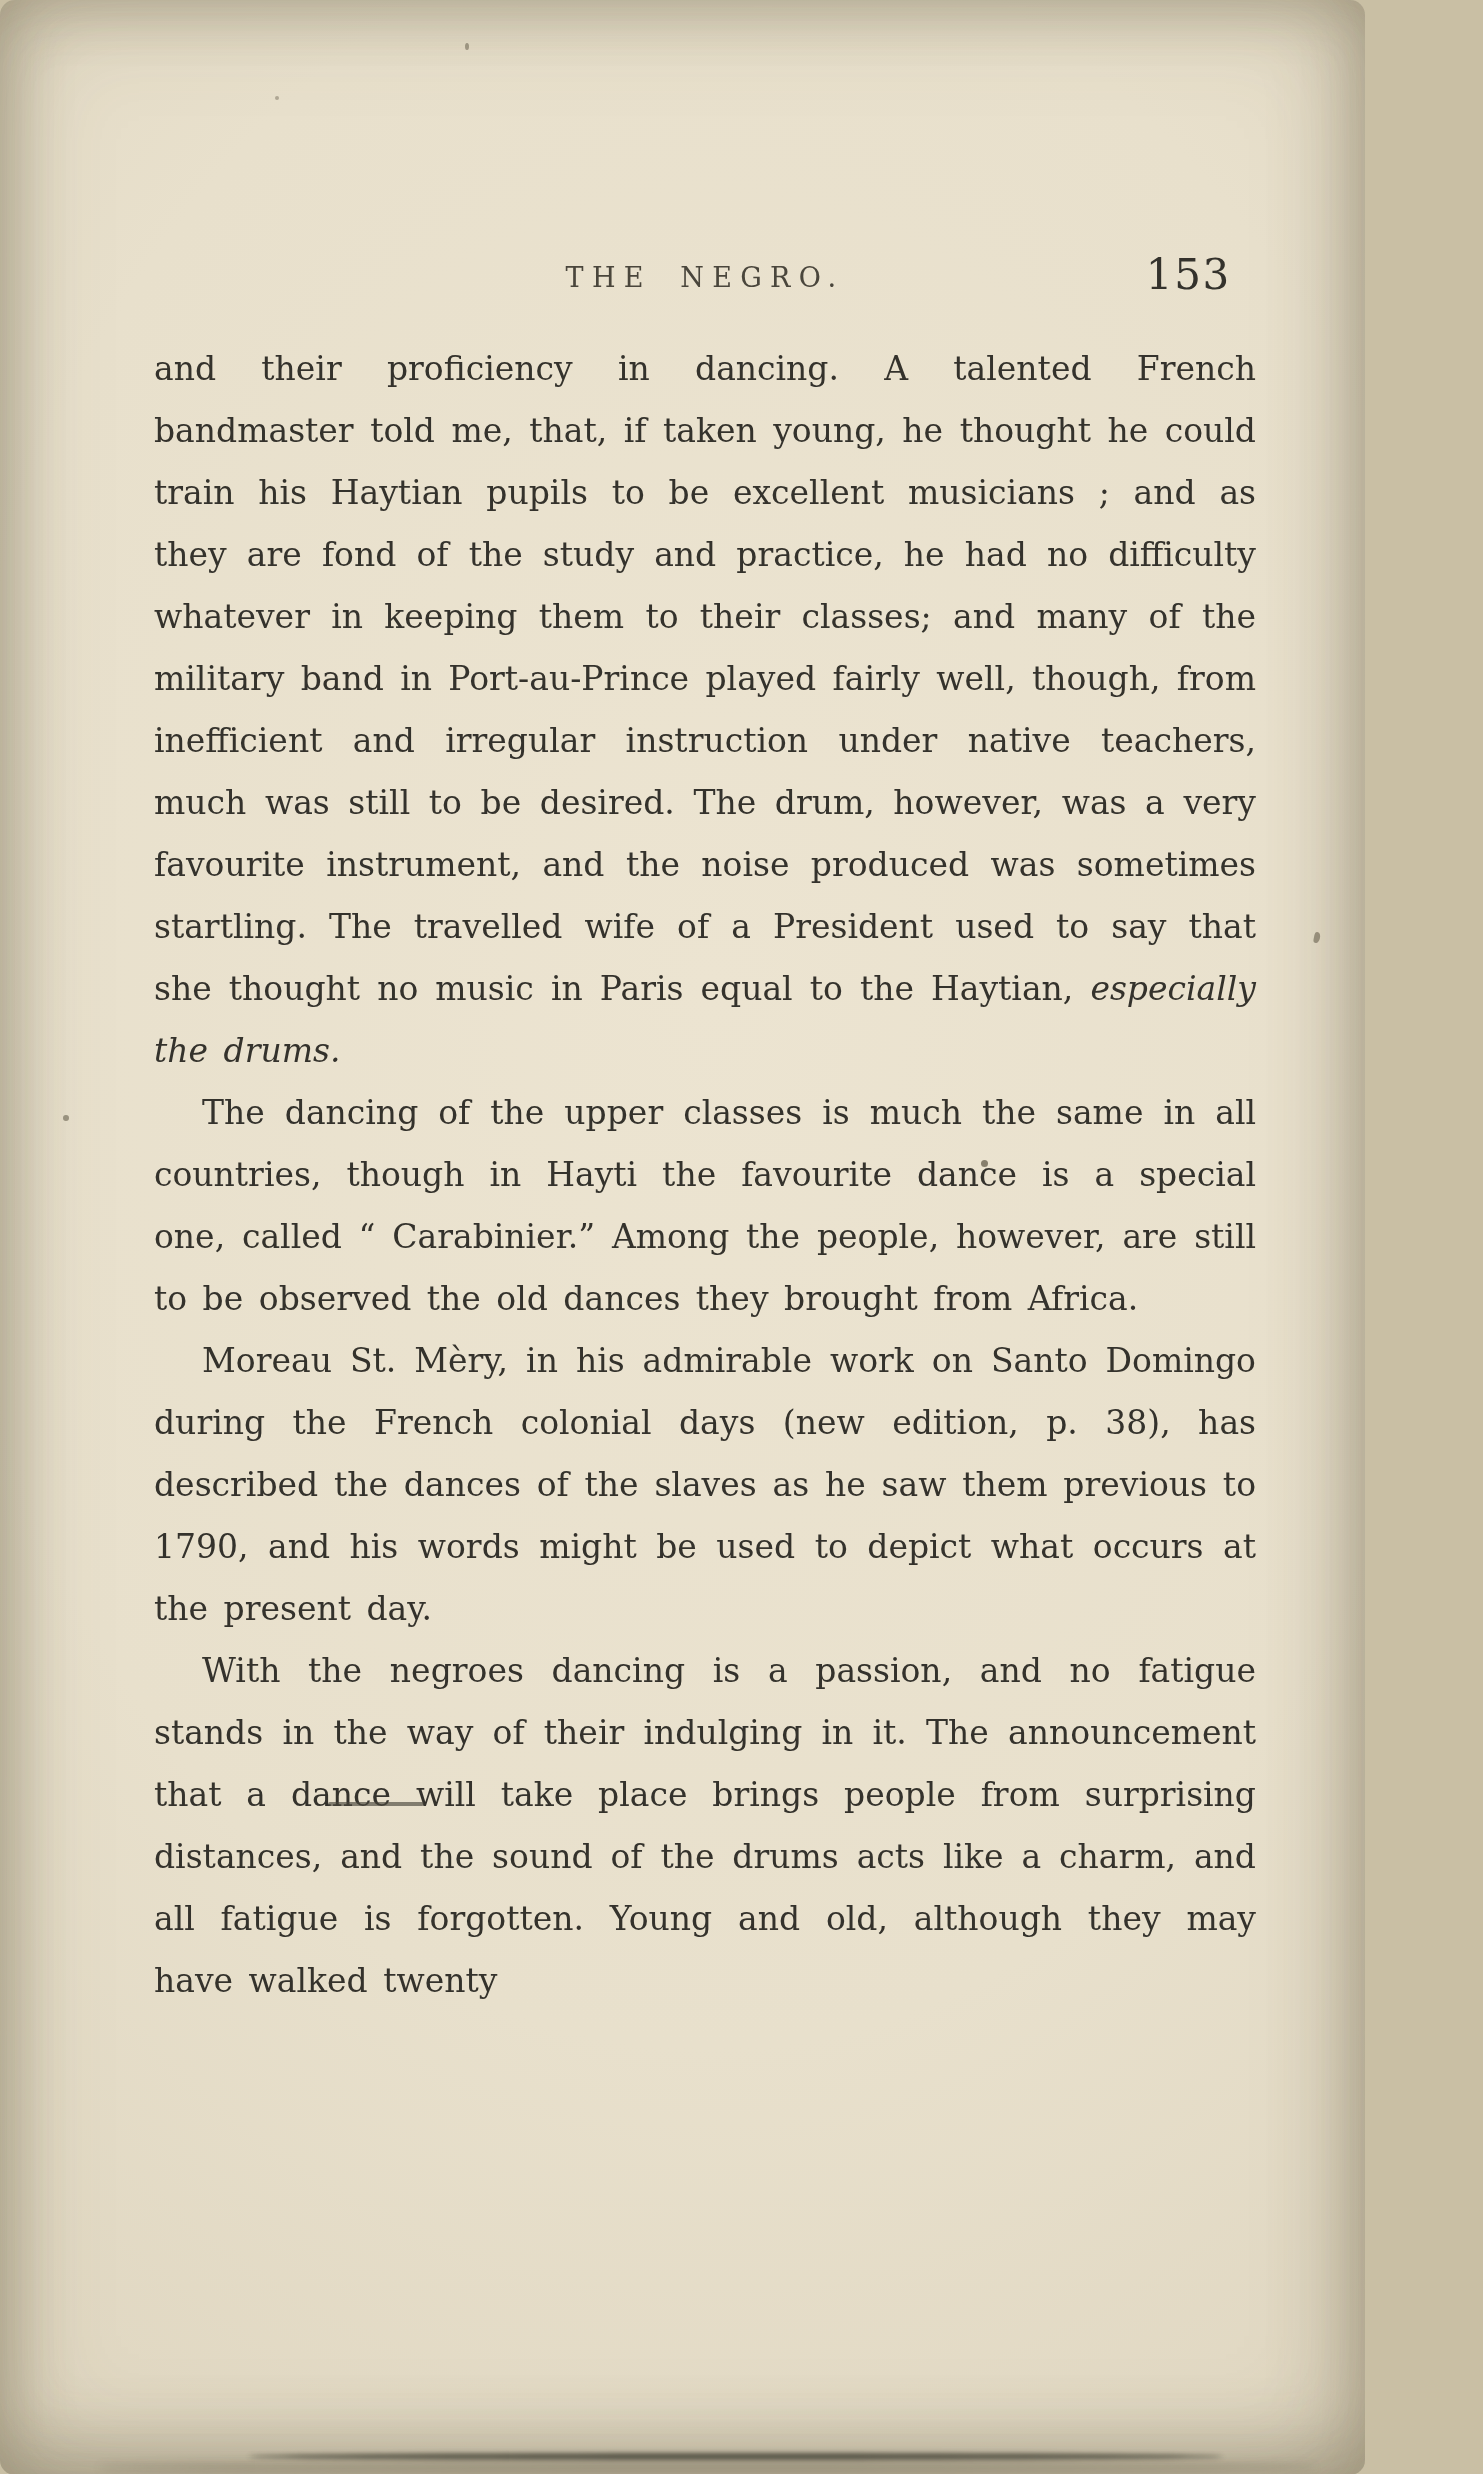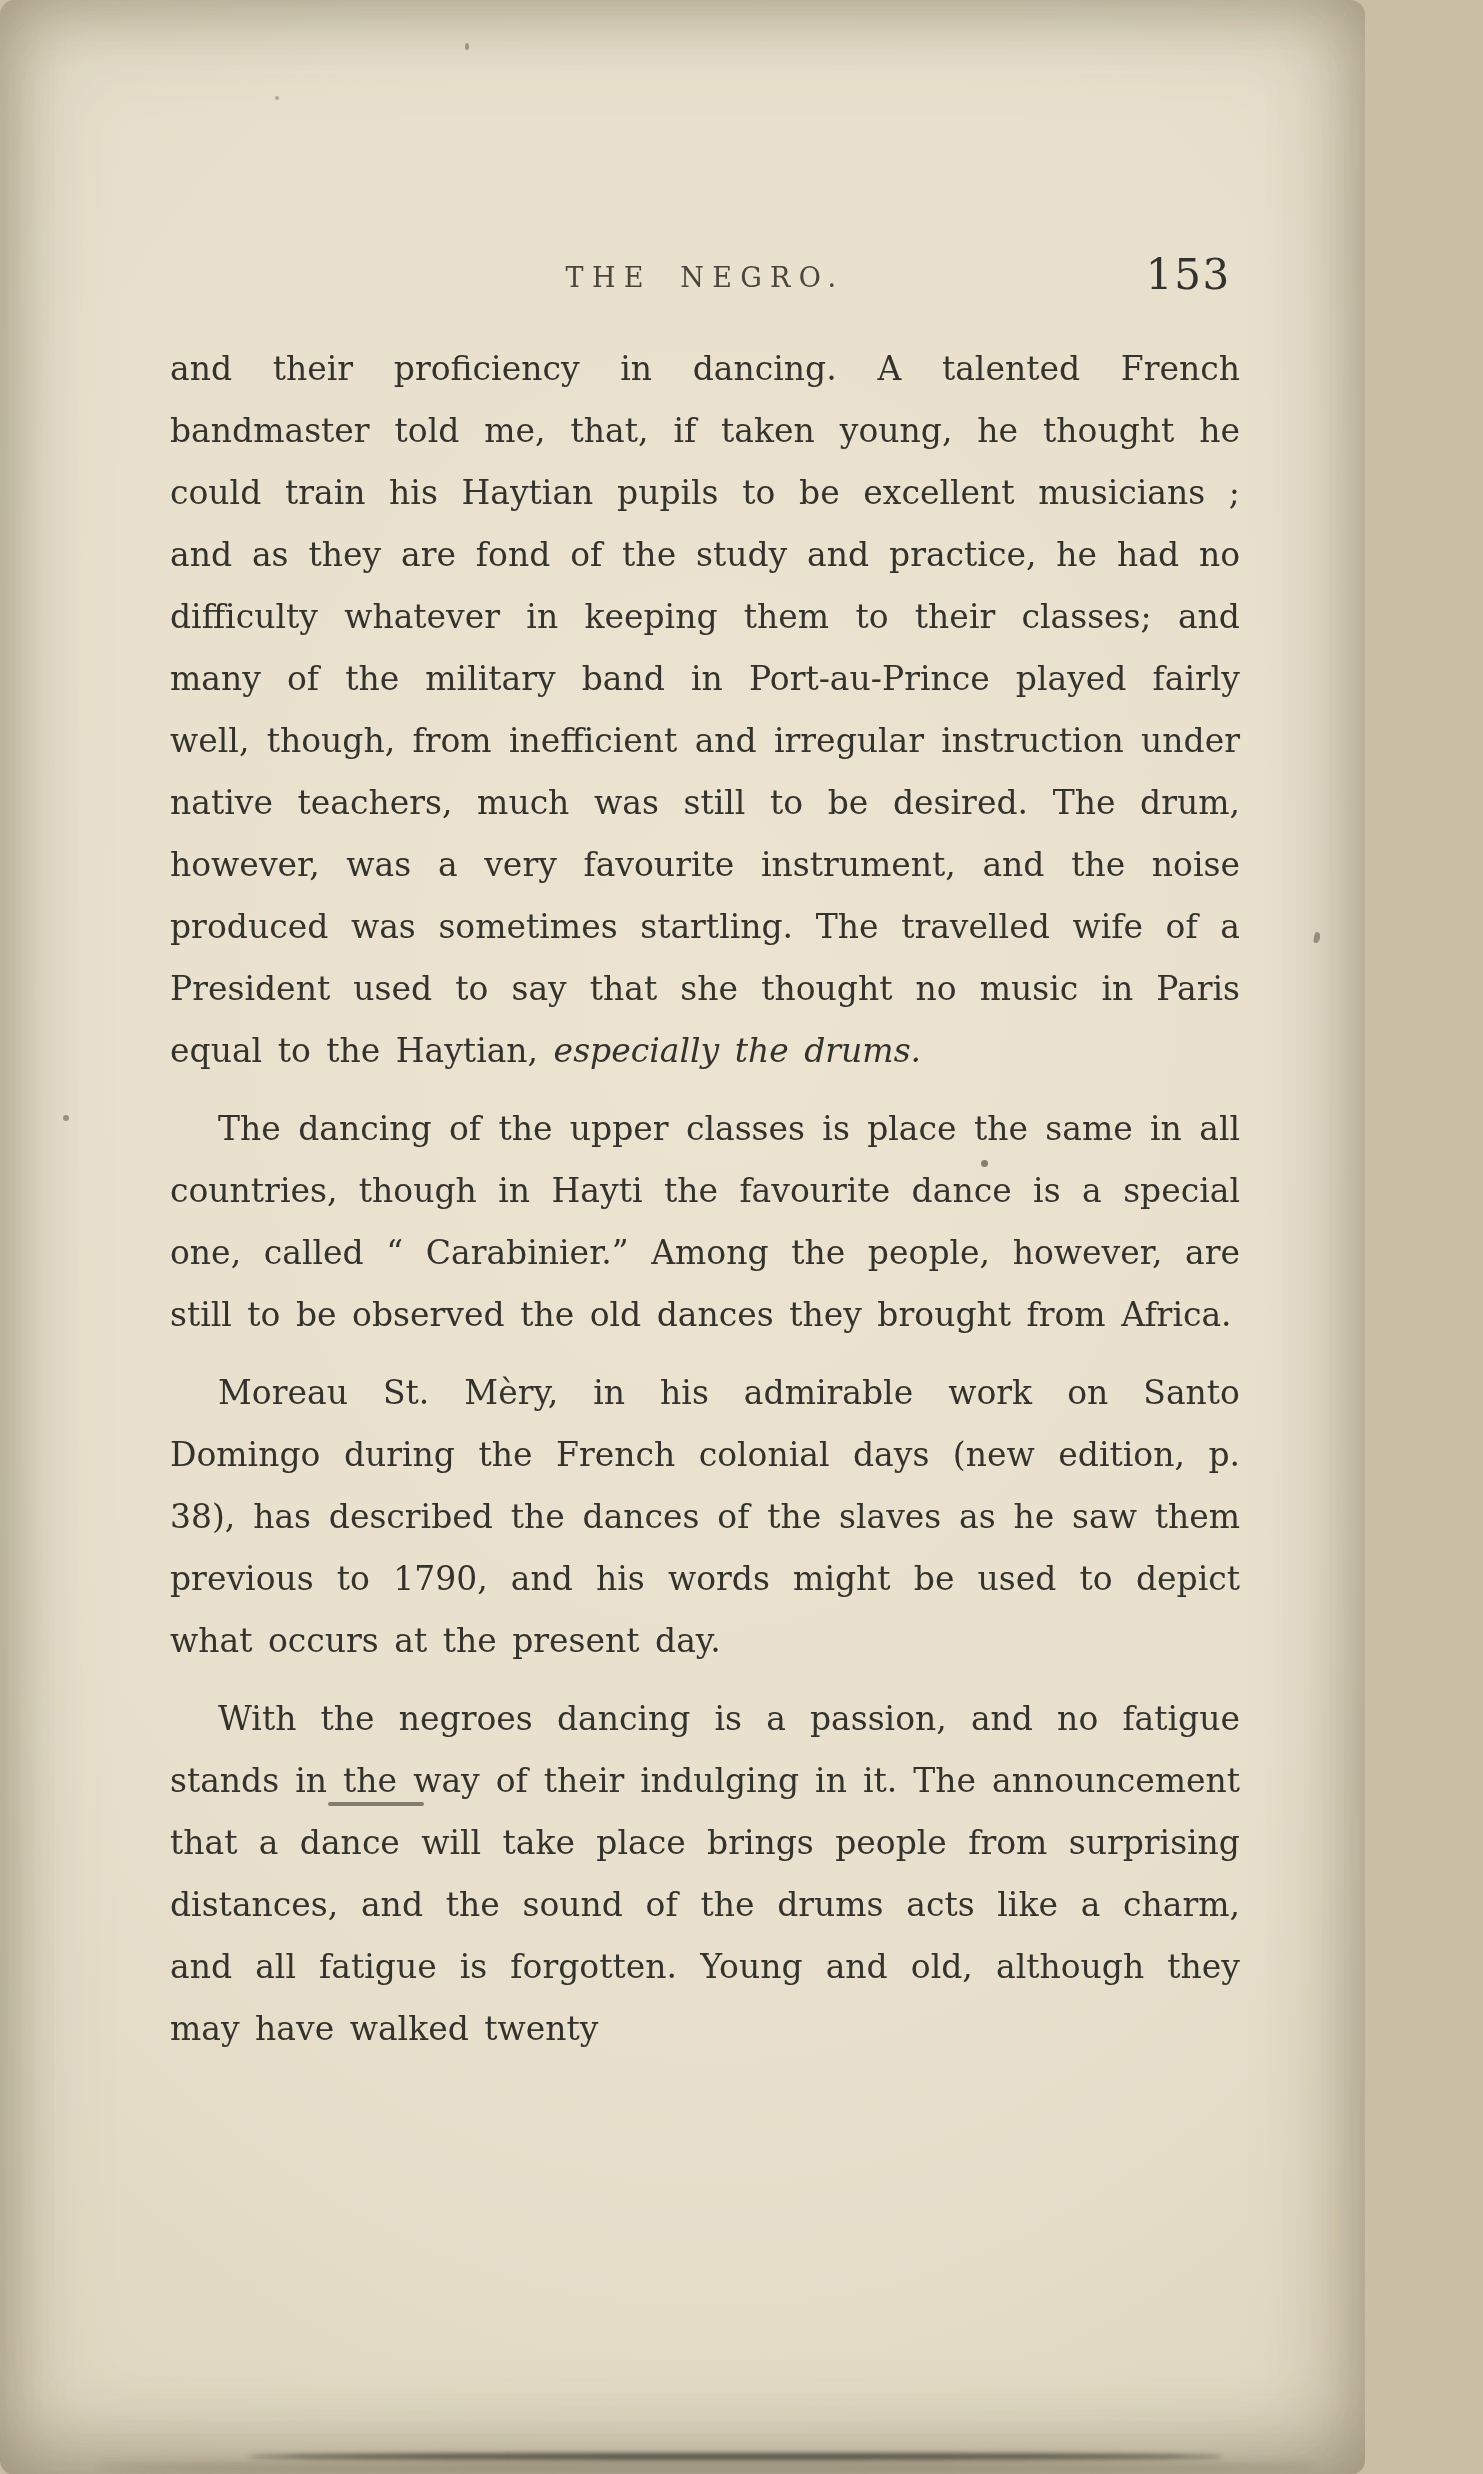--- a/index.html
+++ b/index.html
@@ -46,21 +46,21 @@
   }
   .body{
     margin-top:35px;
     font-size:33px;
     line-height:62px;
     text-align:justify;
     color:var(--ink);
     word-spacing:5px;
     text-rendering:optimizeLegibility;
   }
-  .para{margin:16px;}
+  .para{margin:0;}
   .para.indent{text-indent:48px;}
   .italic{font-style:italic;}
   
   .speck{position:absolute;background:#5d5643;border-radius:50%;opacity:.55;}
   .speck.s1{left:1314px;top:932px;width:5.8px;height:10.8px;border-radius:40% 60% 60% 40%;transform:rotate(12deg);}
   .speck.s2{left:63px;top:1115px;width:5.8px;height:5.8px;}
   .speck.s3{left:981px;top:1160px;width:7.4px;height:7.4px;opacity:.7;}
   .speck.s4{left:465px;top:43px;width:4.1px;height:7.4px;opacity:.5;}
   .speck.s5{left:275px;top:96px;width:4.1px;height:4.1px;opacity:.4;}
   .artifact-line{
@@ -84,21 +84,21 @@
 <div class="page">
 
   <div class="content">
     <div class="header-row">
       <span class="running-title">THE NEGRO.</span>
       <span class="page-number">153</span>
     </div>
 
     <div class="body">
         <p class="para"><span>and their proficiency in dancing.  A talented French bandmaster told me, that, if taken young, he thought he could train his Haytian pupils to be excellent musicians ; and as they are fond of the study and practice, he had no difficulty whatever in keeping them to their classes; and many of the military band in Port-au-Prince played fairly well, though, from inefficient and irregular instruction under native teachers, much was still to be desired.  The drum, however, was a very favourite instrument, and the noise produced was sometimes startling.  The travelled wife of a President used to say that she thought no music in Paris equal to the Haytian, </span><span class="italic">especially the drums.</span></p>
-        <p class="para indent"><span>The dancing of the upper classes is place the same in all countries, though in Hayti the favourite dance is a special one, called “ Carabinier.”  Among the people, however, are still to be observed the old dances they brought from Africa.</span></p>
+        <p class="para indent"><span>The dancing of the upper classes is much the same in all countries, though in Hayti the favourite dance is a special one, called “ Carabinier.”  Among the people, however, are still to be observed the old dances they brought from Africa.</span></p>
         <p class="para indent"><span>Moreau St. Mèry, in his admirable work on Santo Domingo during the French colonial days (new edition, p. 38), has described the dances of the slaves as he saw them previous to 1790, and his words might be used to depict what occurs at the present day.</span></p>
         <p class="para indent"><span>With the negroes dancing is a passion, and no fatigue stands in the way of their indulging in it.  The announcement that a dance will take place brings people from surprising distances, and the sound of the drums acts like a charm, and all fatigue is forgotten. Young and old, although they may have walked twenty</span></p>
       </div>
   </div>
 
   <span class="speck s1"></span>
   <span class="speck s2"></span>
   <span class="speck s3"></span>
   <span class="speck s4"></span>
   <span class="speck s5"></span>

